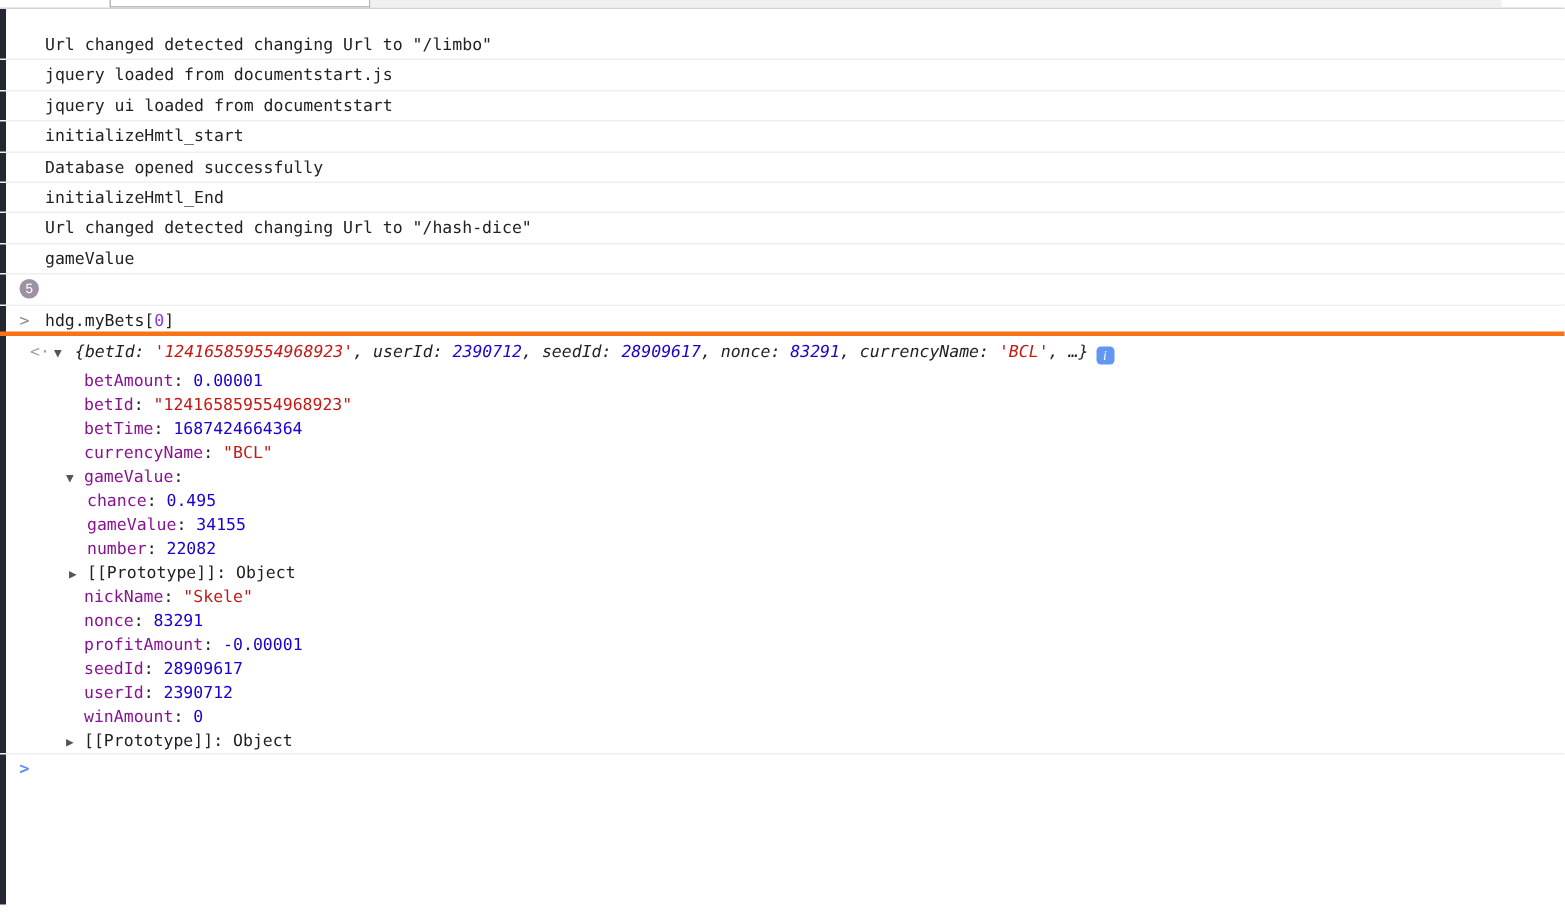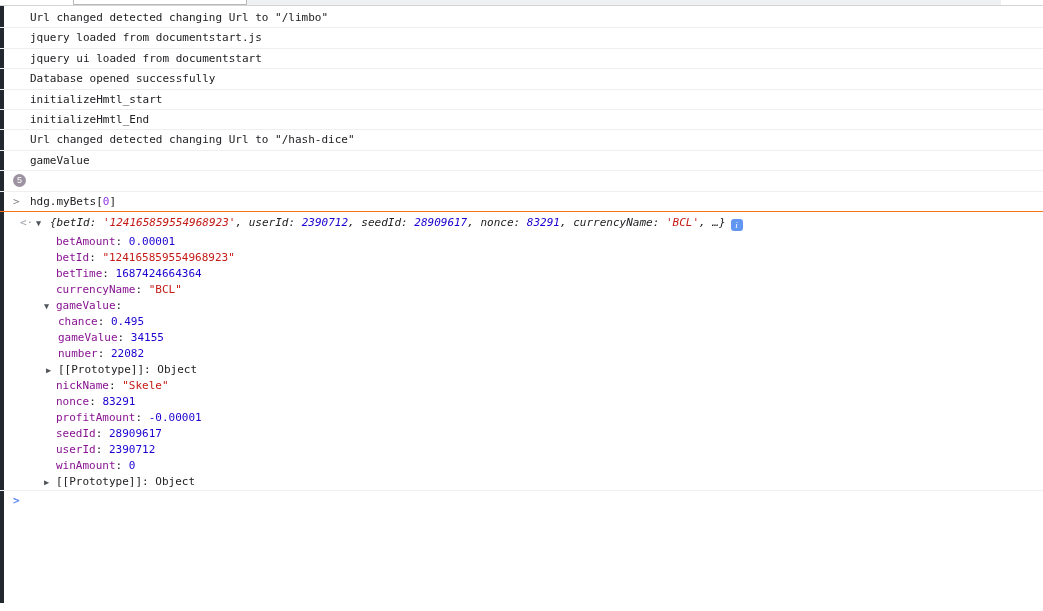--- a/index.html
+++ b/index.html
@@ -13,29 +13,29 @@
 
   
   .side-strip { position:absolute; left:0; top:2px; width:4px; height:601px; background:#23272f; }
 
   
   .toolbar { position:absolute; left:0; top:0; width:1043px; height:6px; background:#fff; border-bottom:1px solid #d4d4d4; }
   .toolbar .filter-box { position:absolute; left:73px; top:0; width:174px; height:5px; background:#fff;
     border-left:1px solid #b9b9b9; border-right:1px solid #b9b9b9; border-bottom:1px solid #b9b9b9; }
   .toolbar .strip { position:absolute; left:247px; top:0; width:754px; height:5px; background:#eef0f1; }
 
-  .console-out { position:absolute; left:0; top:8px; width:1043px; }
+  .console-out { position:absolute; left:0; top:20px; width:1043px; }
 
   .log-row { height:20.4px; line-height:20.4px; padding-left:30px; border-bottom:1px solid #efefef; white-space:pre; color:#202124; }
 
   .badge-row { height:20.4px; border-bottom:1px solid #efefef; display:flex; align-items:center; padding-left:13px; }
   .badge { width:13px; height:13px; border-radius:50%; background:#9d92a1; color:#fff;
     font-family:"Liberation Sans",sans-serif; font-size:9px; line-height:13px; text-align:center; }
 
-  .cmd-row { height:20px; line-height:20px; padding-left:13px; border-bottom:1px solid #f97316; white-space:pre; }
+  .cmd-row { height:20px; line-height:20px; padding-left:13px; border-bottom:3px solid #f97316; white-space:pre; }
   .cmd-chevron { display:inline-block; width:17px; color:#80868b; }
   .cmd-index { color:#9334e6; }
 
   .result-block { border-bottom:1px solid #efefef; }
   .preview-row { height:22px; line-height:22px; padding-left:20px; white-space:pre; }
   .ret-icon { display:inline-block; width:16px; color:#9aa0a6; }
   .exp-top { display:inline-block; width:14px; font-size:8.5px; color:#50555a; }
   .preview { font-style:italic; color:#303942; }
   .preview .num { color:#1c00cf; }
   .preview .str { color:#c41a16; }
@@ -64,22 +64,22 @@
   <div class="toolbar">
     <div class="filter-box"></div>
     <div class="strip"></div>
   </div>
 
   <div class="console-out">
 
     <div class="log-row">Url changed detected changing Url to "/limbo"</div>
     <div class="log-row">jquery loaded from documentstart.js</div>
     <div class="log-row">jquery ui loaded from documentstart</div>
+    <div class="log-row">initializeHmtl_start</div>
     <div class="log-row">Database opened successfully</div>
-    <div class="log-row">initializeHmtl_start</div>
     <div class="log-row">initializeHmtl_End</div>
     <div class="log-row">Url changed detected changing Url to "/hash-dice"</div>
     <div class="log-row">gameValue</div>
 
     <div class="badge-row">
       <span class="badge">5</span>
     </div>
 
     <div class="cmd-row"><span class="cmd-chevron">&gt;</span><span>hdg.myBets[</span><span class="cmd-index">0</span><span>]</span></div>
 

